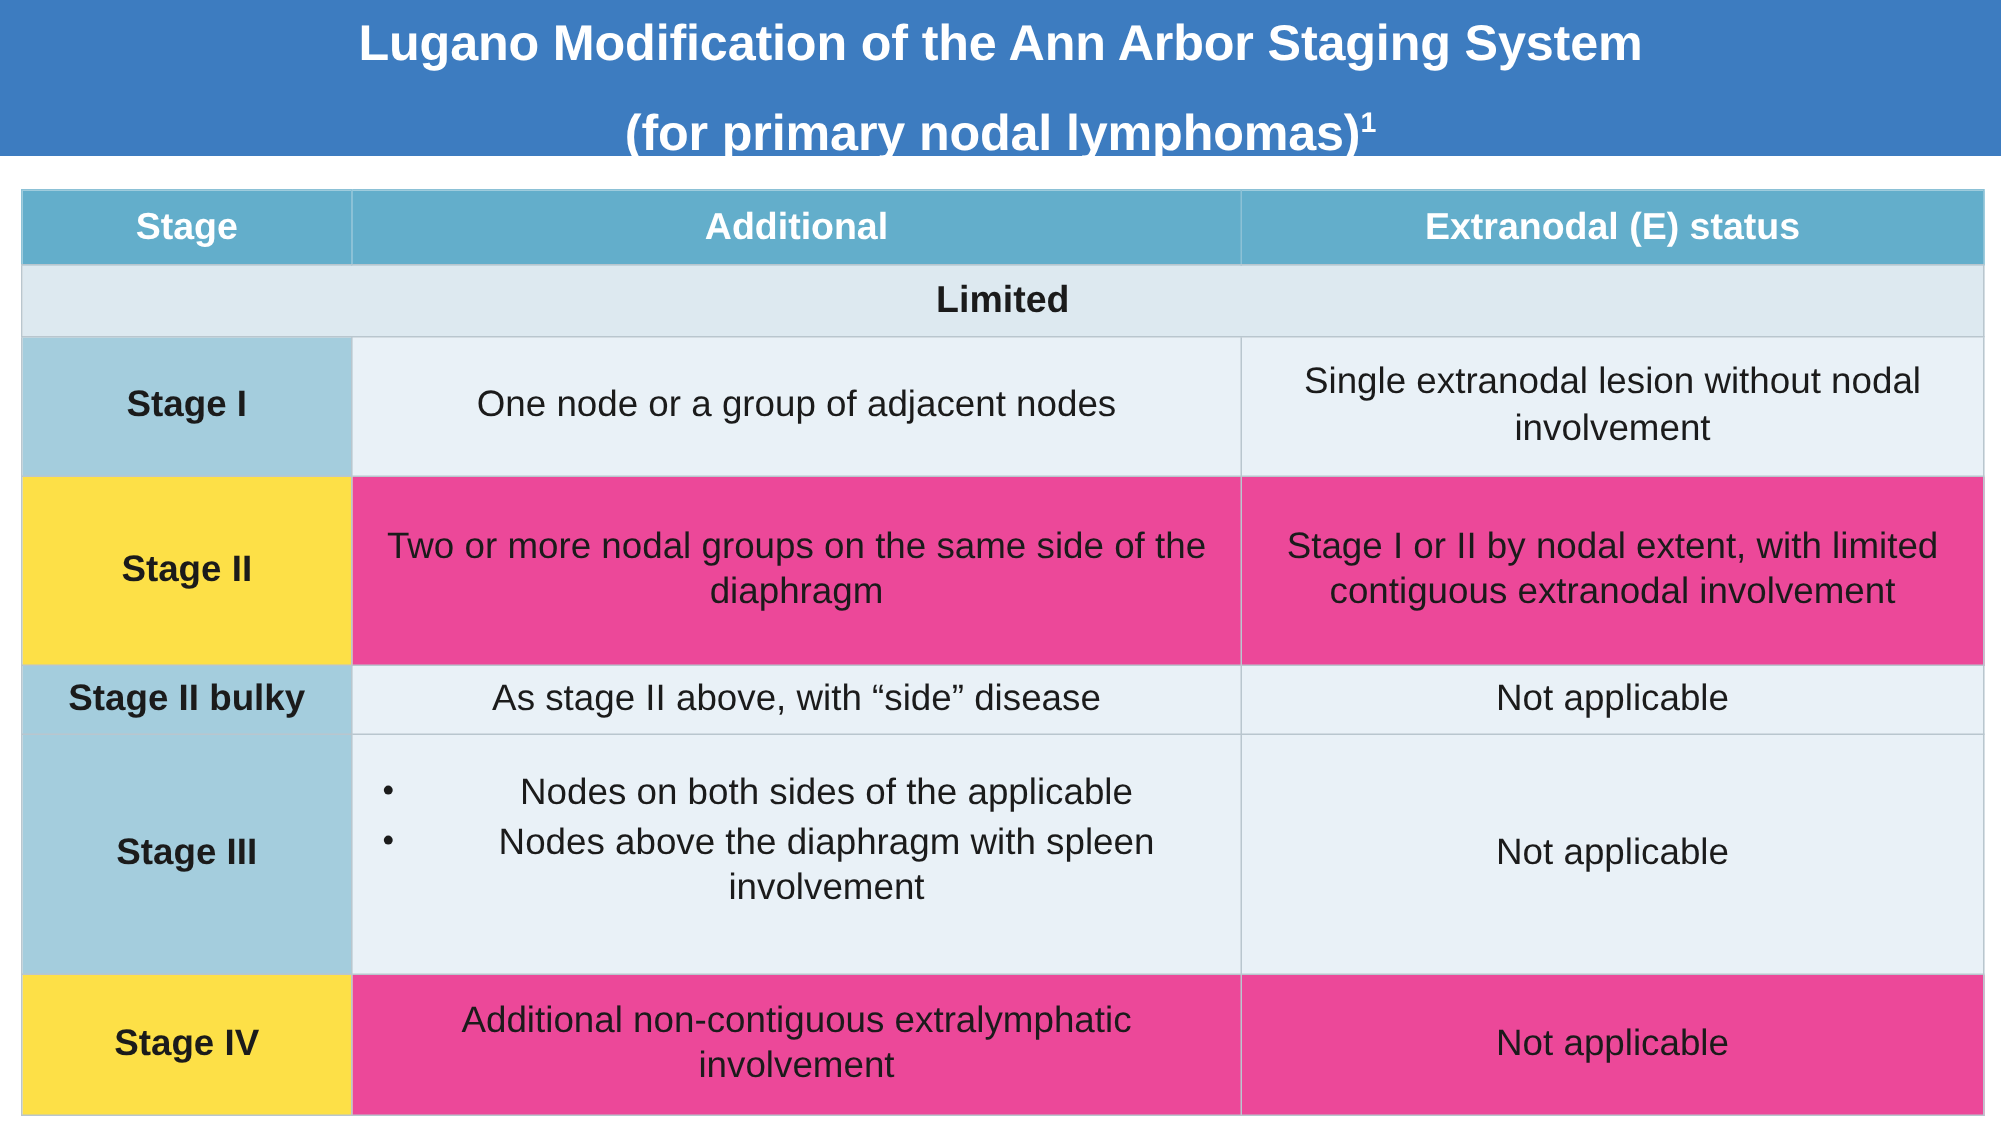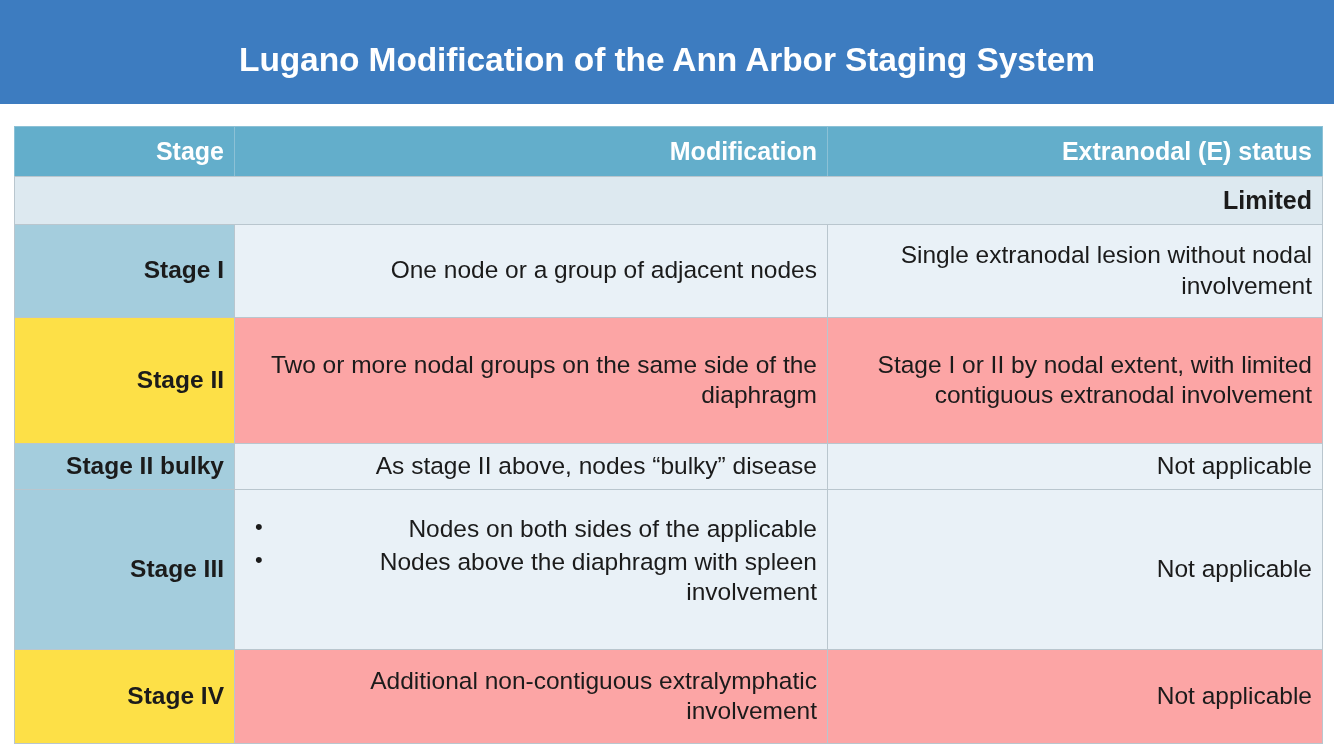--- a/index.html
+++ b/index.html
@@ -59,21 +59,21 @@
   table.staging col.c-involve    { width: 593px; }
   table.staging col.c-extranodal { width: 495px; }
 
   table.staging td, table.staging th {
     border: 1px solid #b9c6ce;
     padding: 6px 10px 7px 10px;
     vertical-align: middle;
     font-size: 24.5px;
     line-height: 1.23;
     color: #1b1b1b;
-    text-align: right;
+    text-align: center;
     box-sizing: border-box;
   }
 
   
   tr.head th {
     background: #63aecb;
     color: #ffffff;
     font-weight: bold;
     font-size: 25px;
     height: 50px;
@@ -99,21 +99,21 @@
     font-weight: bold;
     font-size: 25px;
     padding-left: 12px;
     padding-right: 6px;
   }
   td.stage-label.tone-dark  { background: #a4cddd; }
   td.stage-label.tone-light { background: #fde047; }
 
   
   td.cell-tint  { background: #e9f1f7; }
-  td.cell-plain { background: #fca5a5; }
+  td.cell-plain { background: #ec4899; }
 
   
   tr.r-stage1 td      { height: 93px; }
   tr.r-stage2 td      { height: 126px; }
   tr.r-stage2bulky td { height: 46px; padding-top: 2px; padding-bottom: 2px; margin-top: 44px; }
   tr.r-stage3 td      { height: 160px; }
   tr.r-stage4 td      { height: 94px; }
 
   
   ul.bullets {
@@ -136,33 +136,34 @@
     font-size: 22px;
     color: #1b1b1b;
     line-height: 1.28;
   }
 </style>
 </head>
 <body>
 
 <div class="title-banner">
   <div class="title-line">Lugano Modification of the Ann Arbor Staging System</div>
+  <div class="title-line"><span>(for primary nodal lymphomas)</span><sup>1</sup></div>
 </div>
 
 <div class="table-wrap">
   <table class="staging">
     <colgroup>
       <col class="c-stage">
       <col class="c-involve">
       <col class="c-extranodal">
     </colgroup>
     <thead>
       <tr class="head">
         <th>Stage</th>
-        <th>Modification</th>
+        <th>Additional</th>
         <th>Extranodal (E) status</th>
       </tr>
     </thead>
     <tbody>
 
       <tr class="section">
         <td colspan="3">Limited</td>
       </tr>
 
       <tr class="r-stage1">
@@ -172,21 +173,21 @@
       </tr>
 
       <tr class="r-stage2">
         <td class="stage-label tone-light">Stage II</td>
         <td class="cell-plain">Two or more nodal groups on the same side of the diaphragm</td>
         <td class="cell-plain">Stage I or II by nodal extent, with limited contiguous extranodal involvement</td>
       </tr>
 
       <tr class="r-stage2bulky">
         <td class="stage-label tone-dark">Stage II bulky</td>
-        <td class="cell-tint">As stage II above, nodes “bulky” disease</td>
+        <td class="cell-tint">As stage II above, with “side” disease</td>
         <td class="cell-tint">Not applicable</td>
       </tr>
 
 
       <tr class="r-stage3">
         <td class="stage-label tone-dark">Stage III</td>
         <td class="cell-tint">
           <ul class="bullets">
             <li>Nodes on both sides of the applicable</li>
             <li>Nodes above the diaphragm with spleen involvement</li>

